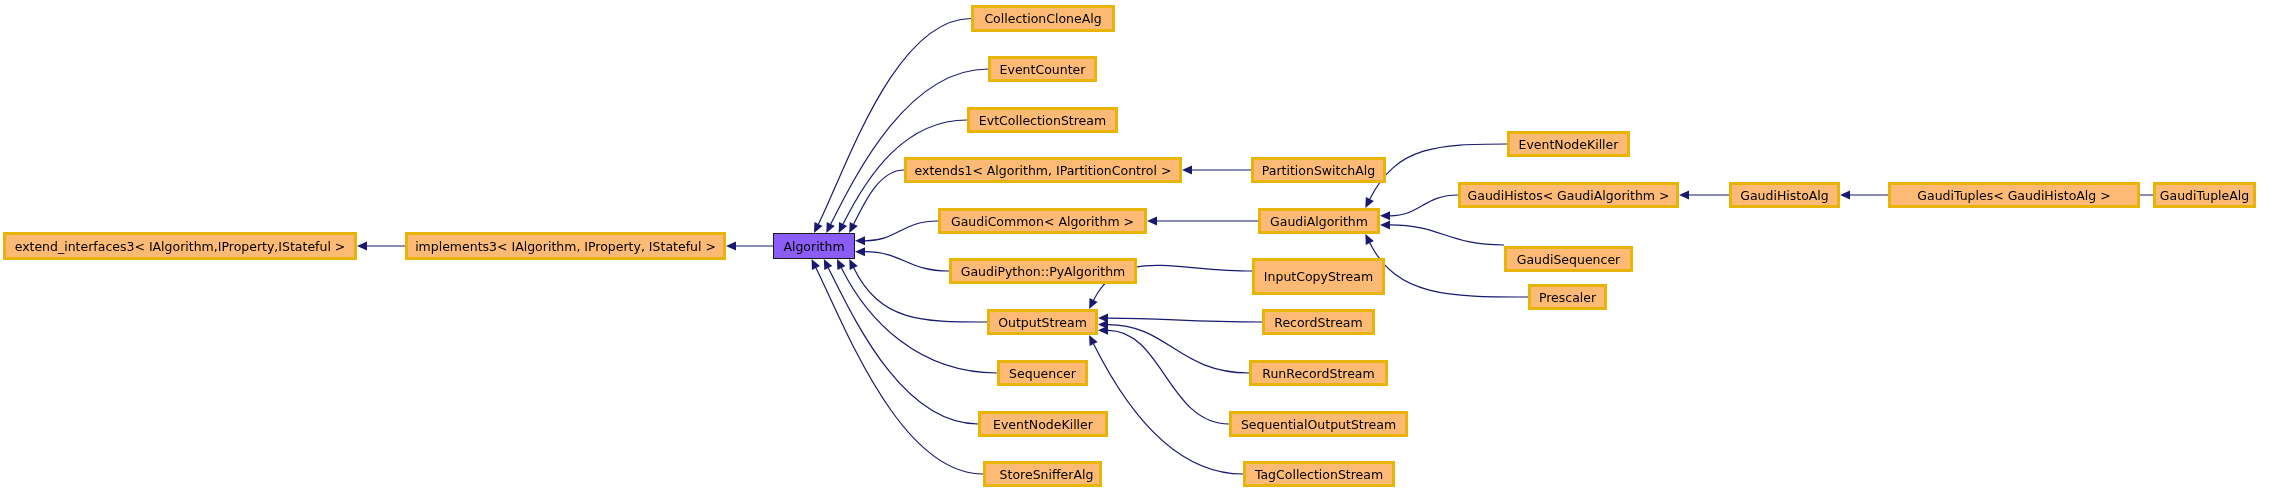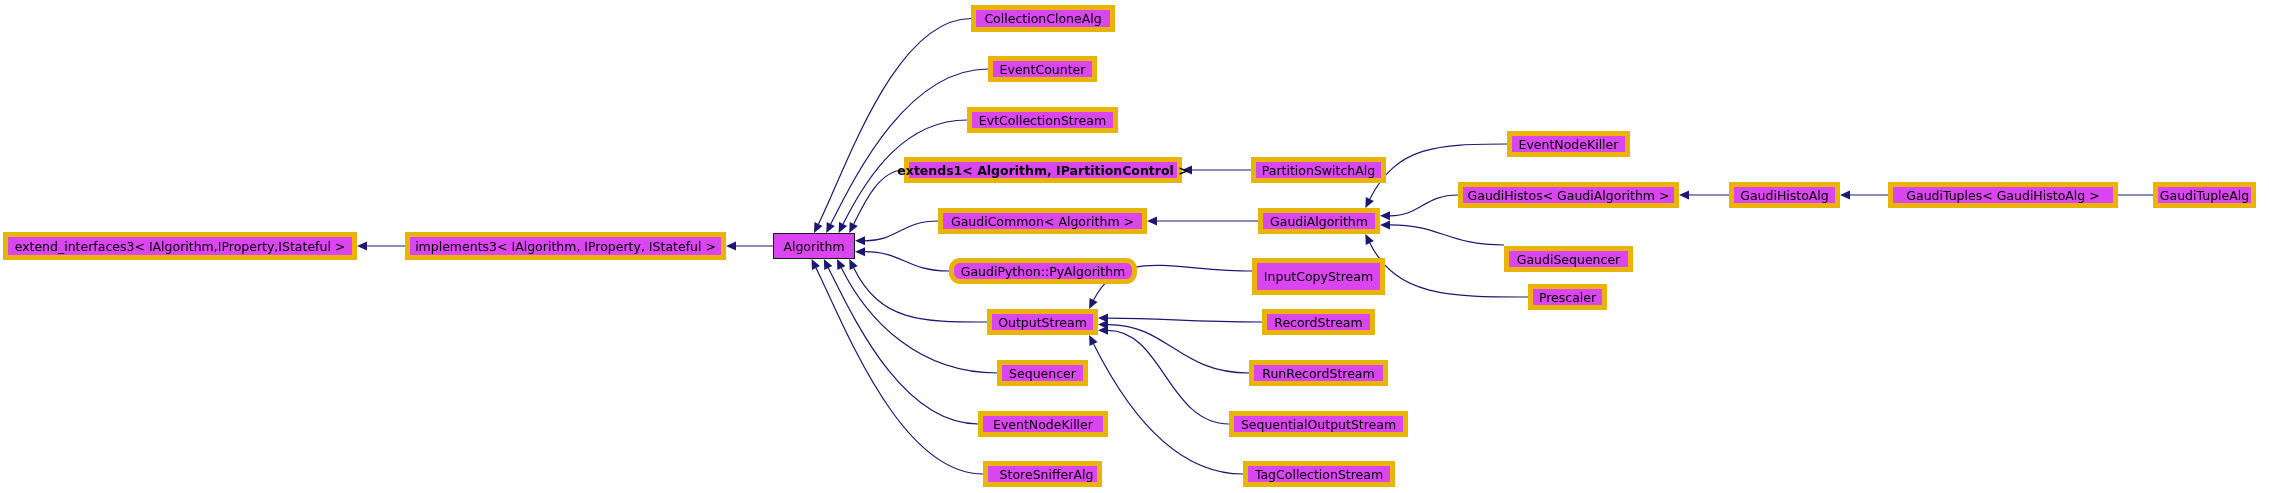--- a/index.html
+++ b/index.html
@@ -1,22 +1,22 @@
 <!DOCTYPE html>
 <html><head>
 <meta charset="utf-8">
 <style>
   html,body{margin:0;padding:0;background:#ffffff;}
   #graph{position:relative;width:2269px;height:493px;background:#ffffff;
          font-family:"DejaVu Sans","Liberation Sans",sans-serif;}
   #edge-layer{position:absolute;left:0;top:0;width:2269px;height:493px;}
   .node{position:absolute;display:flex;align-items:center;justify-content:center;
-        box-sizing:border-box;background:#d946ef;border:5px solid #eab308;
+        box-sizing:border-box;background:#fdba74;border:3px solid #eab308;
         font-size:12.5px;color:#000;white-space:nowrap;cursor:pointer;z-index:2;}
-  .node.hl{background:#d946ef;border:1.5px solid #1a1a1a;}
+  .node.hl{background:#8b5cf6;border:1.5px solid #1a1a1a;}
   .edge{fill:none;stroke-width:1.2px;}
 </style>
 </head>
 <body>
 
 <div id="graph">
   <svg id="edge-layer" width="2269" height="493" viewBox="0 0 2269 493" xmlns="http://www.w3.org/2000/svg">
       <polygon points="357,246 367,241.5 367,250.5" fill="#191970"></polygon>
       <path d="M405,246 L367,246" class="edge" stroke="#191970"></path>
       <polygon points="726,246 736,241.5 736,250.5" fill="#191970"></polygon>
@@ -70,35 +70,35 @@
       <polygon points="1089.12,335 1097.6129999999998,341.9285 1089.567,345.9515" fill="#191970"></polygon>
       <path d="M1243,474 C1168.295,474 1120.4099999999999,397.58 1093.59,343.94" class="edge" stroke="#191970"></path>
     </svg>
   <div id="node-layer">
       <div class="node" style="left: 3px; top: 232px; width: 354px; height: 28px;">extend_interfaces3&lt; IAlgorithm,IProperty,IStateful &gt;</div>
       <div class="node" style="left: 405px; top: 232px; width: 321px; height: 28px;">implements3&lt; IAlgorithm, IProperty, IStateful &gt;</div>
       <div class="node hl" style="left: 773px; top: 233px; width: 82px; height: 26px;">Algorithm</div>
       <div class="node" style="left: 971px; top: 5px; width: 144px; height: 27px;">CollectionCloneAlg</div>
       <div class="node" style="left: 988px; top: 56px; width: 109px; height: 26px;">EventCounter</div>
       <div class="node" style="left: 967px; top: 107px; width: 151px; height: 26px;">EvtCollectionStream</div>
-      <div class="node" style="left: 904px; top: 157px; width: 278px; height: 26px; font-weight: bold;">extends1&lt; Algorithm, IPartitionControl &gt;</div>
+      <div class="node" style="left: 904px; top: 157px; width: 278px; height: 26px;">extends1&lt; Algorithm, IPartitionControl &gt;</div>
       <div class="node" style="left: 938px; top: 208px; width: 209px; height: 26px;">GaudiCommon&lt; Algorithm &gt;</div>
-      <div class="node" style="left: 949px; top: 258px; width: 188px; height: 26px; border-radius: 11px;">GaudiPython::PyAlgorithm</div>
+      <div class="node" style="left: 949px; top: 258px; width: 188px; height: 26px;">GaudiPython::PyAlgorithm</div>
       <div class="node" style="left: 987px; top: 309px; width: 111px; height: 26px;">OutputStream</div>
       <div class="node" style="left: 997px; top: 360px; width: 91px; height: 26px;">Sequencer</div>
       <div class="node" style="left: 978px; top: 411px; width: 130px; height: 26px;">EventNodeKiller</div>
       <div class="node" style="left: 983px; top: 461px; width: 119px; height: 26px; padding-left: 8px;">StoreSnifferAlg</div>
       <div class="node" style="left: 1251px; top: 157px; width: 135px; height: 26px;">PartitionSwitchAlg</div>
       <div class="node" style="left: 1258px; top: 208px; width: 122px; height: 26px;">GaudiAlgorithm</div>
       <div class="node" style="left: 1252px; top: 258px; width: 133px; height: 37px;">InputCopyStream</div>
       <div class="node" style="left: 1262px; top: 309px; width: 113px; height: 26px;">RecordStream</div>
       <div class="node" style="left: 1249px; top: 360px; width: 139px; height: 26px;">RunRecordStream</div>
       <div class="node" style="left: 1229px; top: 411px; width: 179px; height: 26px;">SequentialOutputStream</div>
       <div class="node" style="left: 1243px; top: 461px; width: 152px; height: 26px;">TagCollectionStream</div>
       <div class="node" style="left: 1507px; top: 131px; width: 123px; height: 26px;">EventNodeKiller</div>
       <div class="node" style="left: 1458px; top: 182px; width: 221px; height: 26px;">GaudiHistos&lt; GaudiAlgorithm &gt;</div>
       <div class="node" style="left: 1504px; top: 246px; width: 129px; height: 26px;">GaudiSequencer</div>
       <div class="node" style="left: 1528px; top: 284px; width: 79px; height: 26px;">Prescaler</div>
       <div class="node" style="left: 1729px; top: 182px; width: 111px; height: 26px;">GaudiHistoAlg</div>
-      <div class="node" style="left: 1888px; top: 182px; width: 230px; height: 26px;">GaudiTuples&lt; GaudiHistoAlg &gt;</div>
+      <div class="node" style="left: 1888px; top: 182px; width: 252px; height: 26px;">GaudiTuples&lt; GaudiHistoAlg &gt;</div>
       <div class="node" style="left: 2153px; top: 182px; width: 103px; height: 26px;">GaudiTupleAlg</div>
     </div>
 </div>
 
 </body></html>

